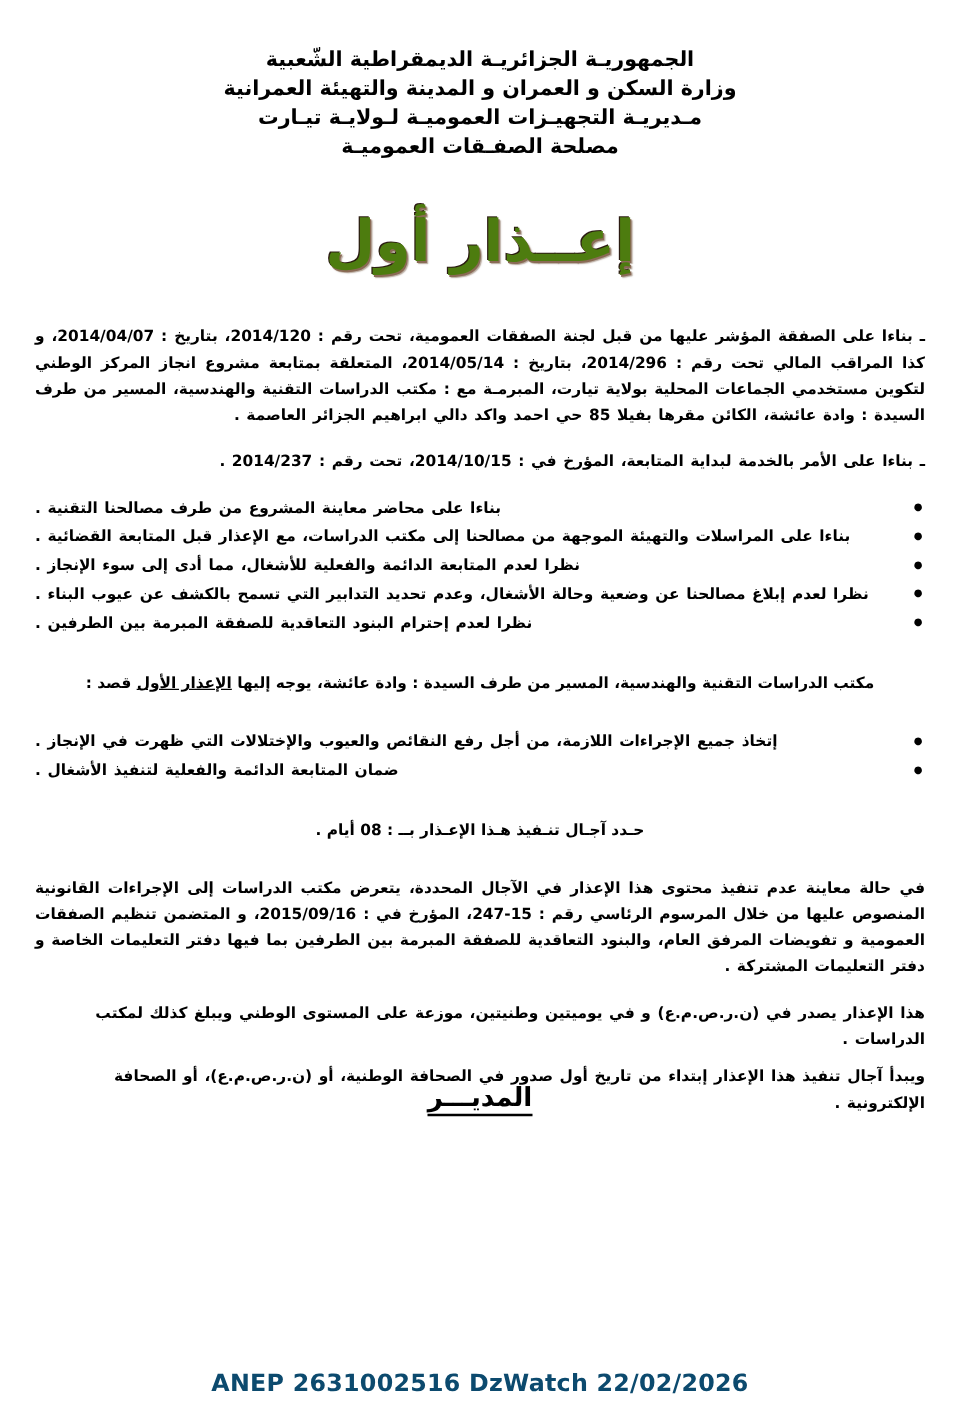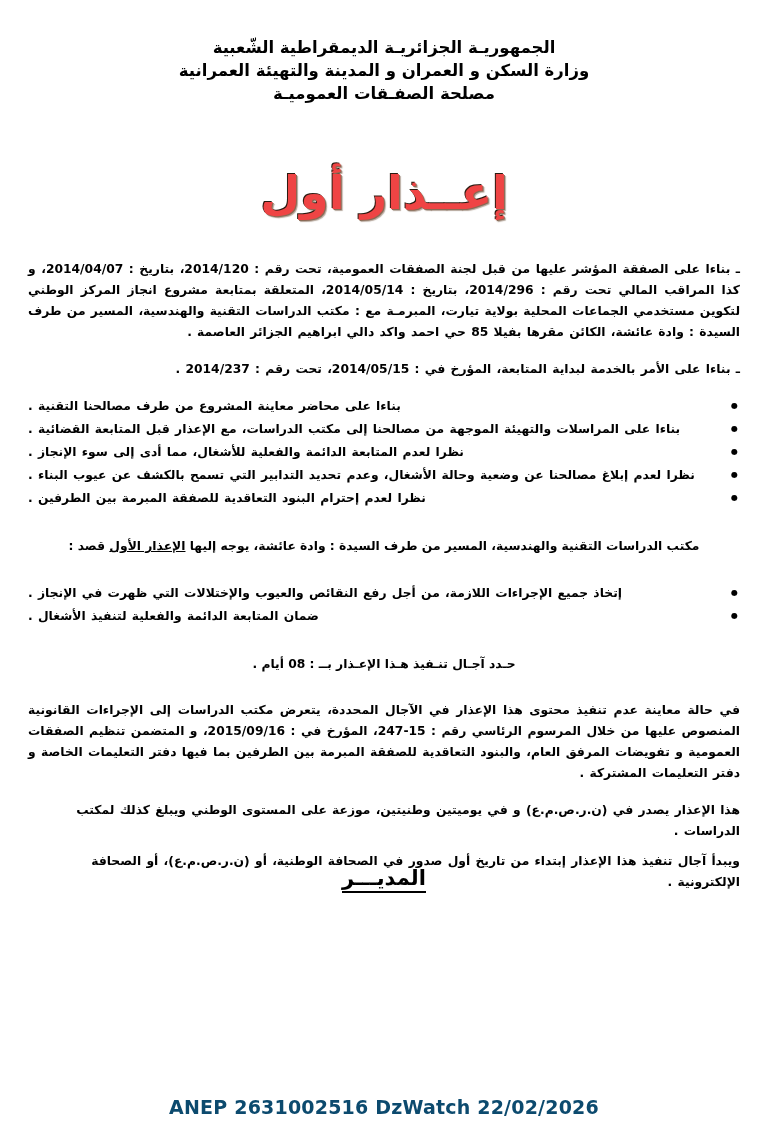--- a/index.html
+++ b/index.html
@@ -49,21 +49,21 @@
     left: 0;
     right: 0;
     text-align: center;
     direction: rtl;
   }
   .doc-title {
     display: inline-block;
     font-size: 46px;
     font-weight: bold;
     line-height: 58px;
-    color: #ef4444;
+    color: #4d7c0f;
     letter-spacing: 2px;
     text-shadow:
       1px 1px 0 #8a6a55,
       2px 2px 1px rgba(120, 95, 75, 0.55),
       -1px -1px 0 #2b1b12;
   }
 
   
   .body-area {
     position: absolute;
@@ -157,37 +157,38 @@
   }
 </style>
 </head>
 <body>
 
 <div class="page">
 
   <div class="letterhead">
     <div class="letterhead-line">الجمهوريـة الجزائريـة الديمقراطية الشّعبية</div>
     <div class="letterhead-line">وزارة السكن و العمران و المدينة والتهيئة العمرانية</div>
+    <div class="letterhead-line">مـديريـة التجهيـزات العموميـة لـولايـة تيـارت</div>
     <div class="letterhead-line">مصلحة الصفـقات العموميـة</div>
   </div>
 
   <div class="doc-title-wrap">
     <div class="doc-title">إعــذار أول</div>
   </div>
 
   <div class="body-area">
 
 
     <div class="spacer-sm"></div>
 
     <p class="para">ـ بناءا على الصفقة المؤشر عليها من قبل لجنة الصفقات العمومية، تحت رقم : 2014/120، بتاريخ : 2014/04/07، و كذا المراقب المالي تحت رقم : 2014/296، بتاريخ : 2014/05/14، المتعلقة  بمتابعة مشروع انجاز المركز الوطني لتكوين مستخدمي الجماعات المحلية بولاية تيارت، المبرمـة مع :  مكتب الدراسات التقنية والهندسية، المسير من طرف السيدة  : وادة عائشة، الكائن مقرها بفيلا 85 حي احمد واكد دالي ابراهيم  الجزائر العاصمة .</p>
 
     <div class="spacer-sm"></div>
 
-    <p class="para rightish">ـ بناءا على الأمر بالخدمة لبداية المتابعة، المؤرخ في : 2014/05/15، تحت رقم : 2014/237 .</p>
+    <p class="para rightish">ـ بناءا على الأمر بالخدمة لبداية المتابعة، المؤرخ في : 2014/10/15، تحت رقم : 2014/237 .</p>
 
     <div class="spacer-sm"></div>
 
     <ul class="bullets">
       <li>بناءا على محاضر معاينة المشروع من طرف مصالحنا التقنية .</li>
       <li>بناءا على المراسلات والتهيئة الموجهة من مصالحنا إلى مكتب الدراسات، مع الإعذار قبل المتابعة القضائية  .</li>
       <li>نظرا لعدم المتابعة الدائمة والفعلية للأشغال، مما أدى إلى سوء الإنجاز .</li>
       <li>نظرا لعدم إبلاغ مصالحنا عن وضعية وحالة الأشغال، وعدم تحديد التدابير التي تسمح بالكشف عن عيوب البناء .</li>
       <li>نظرا لعدم إحترام البنود التعاقدية للصفقة المبرمة بين الطرفين .</li>
     </ul>

